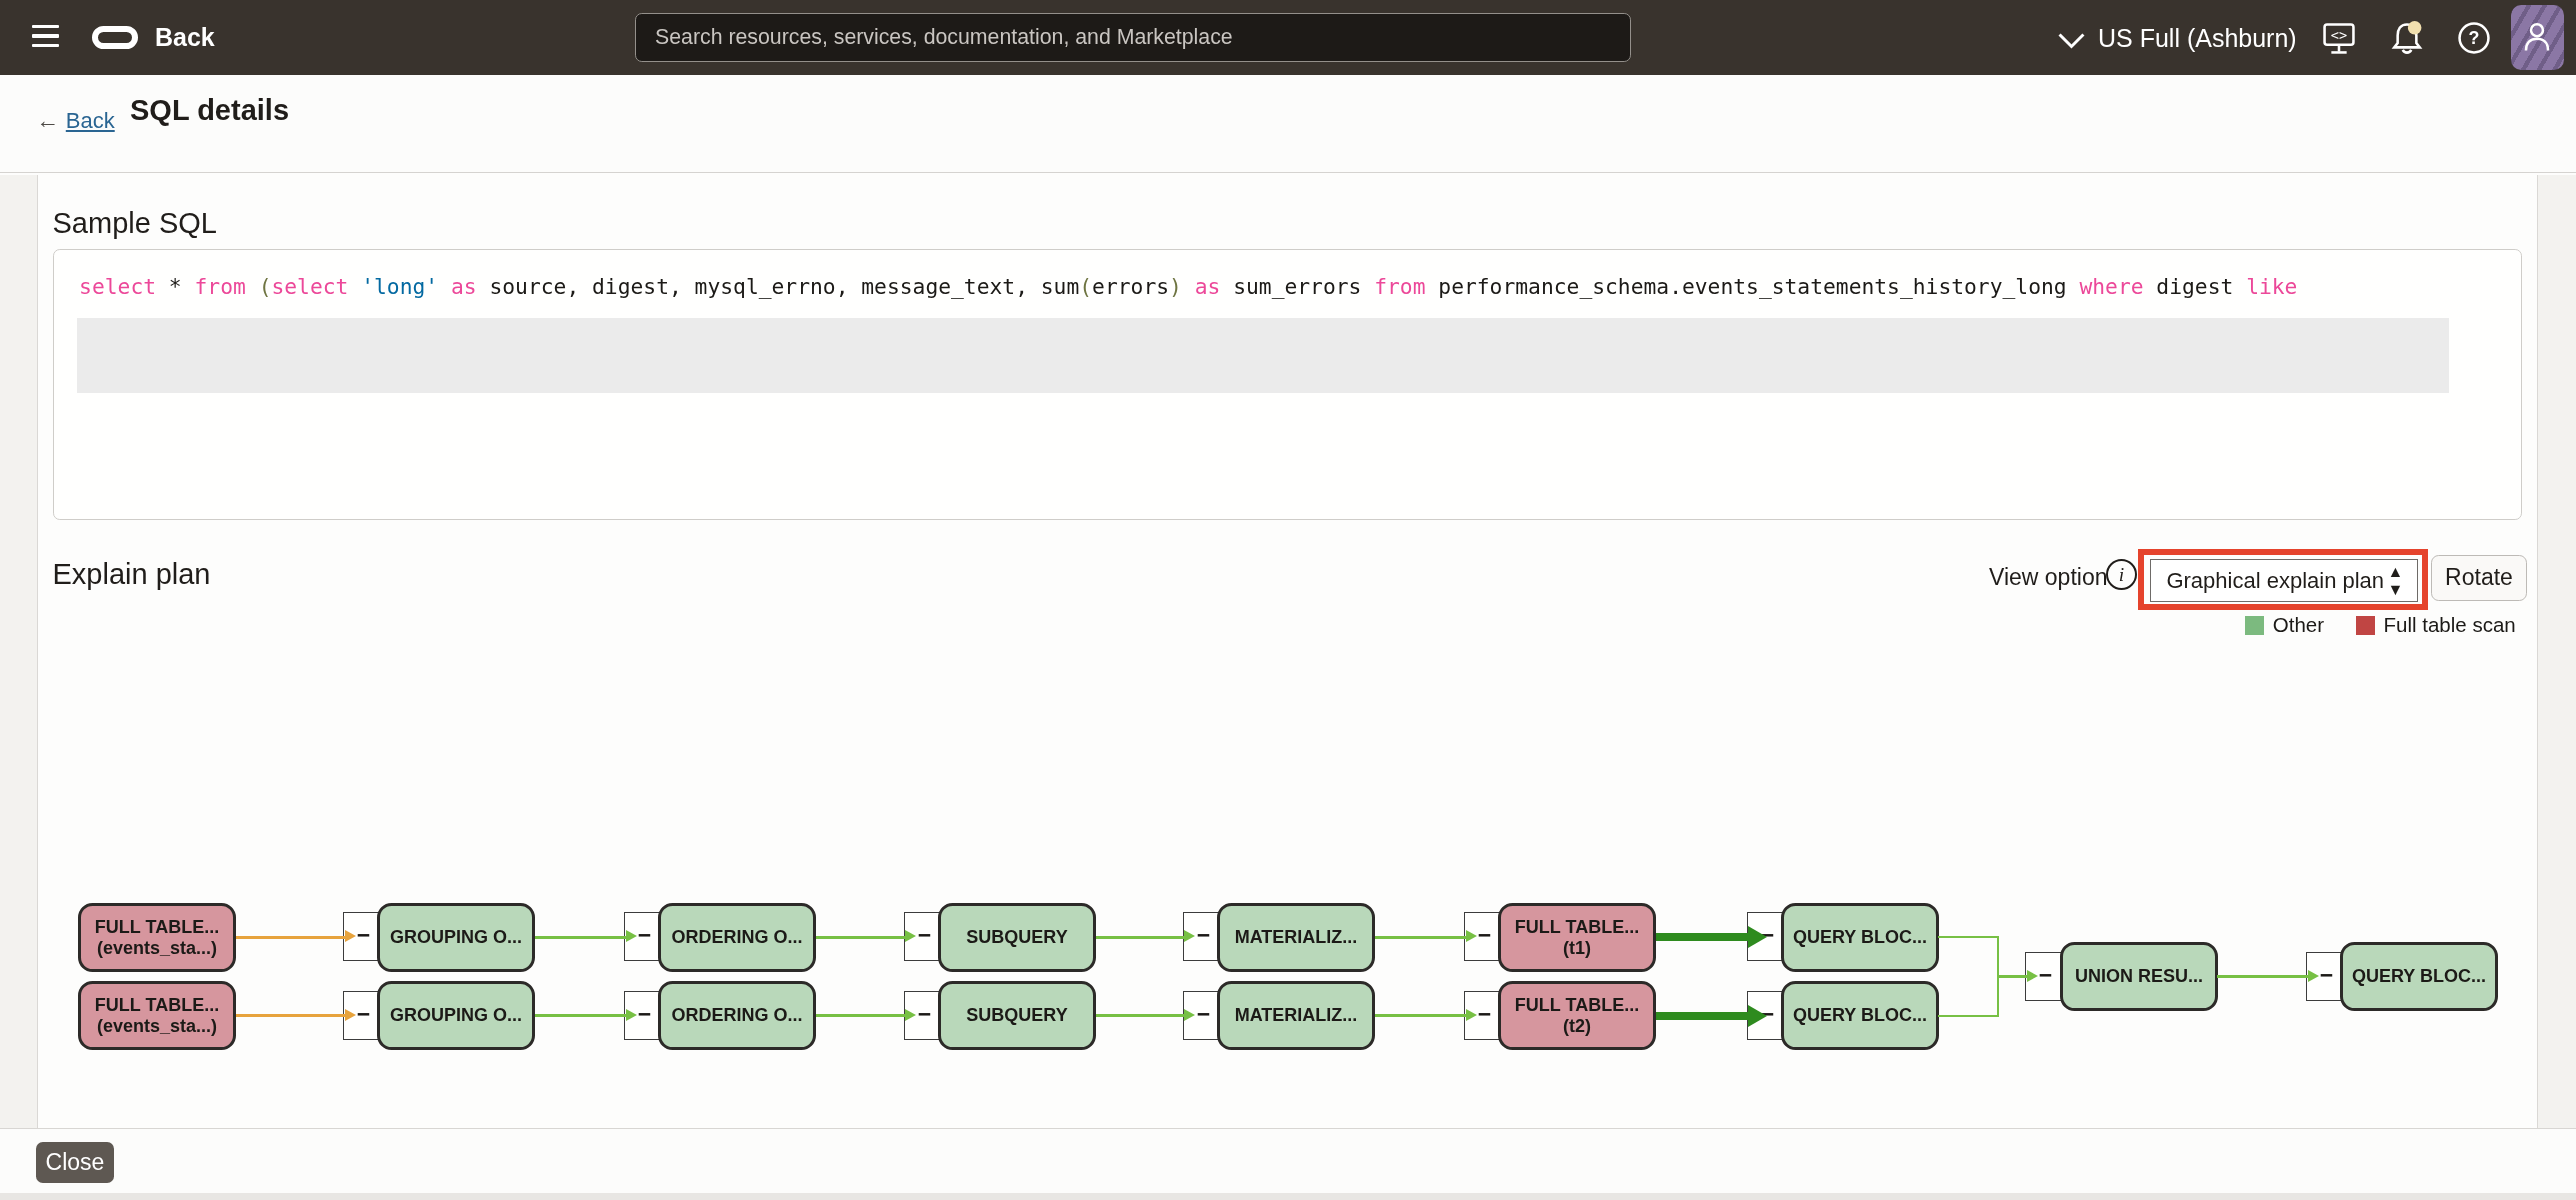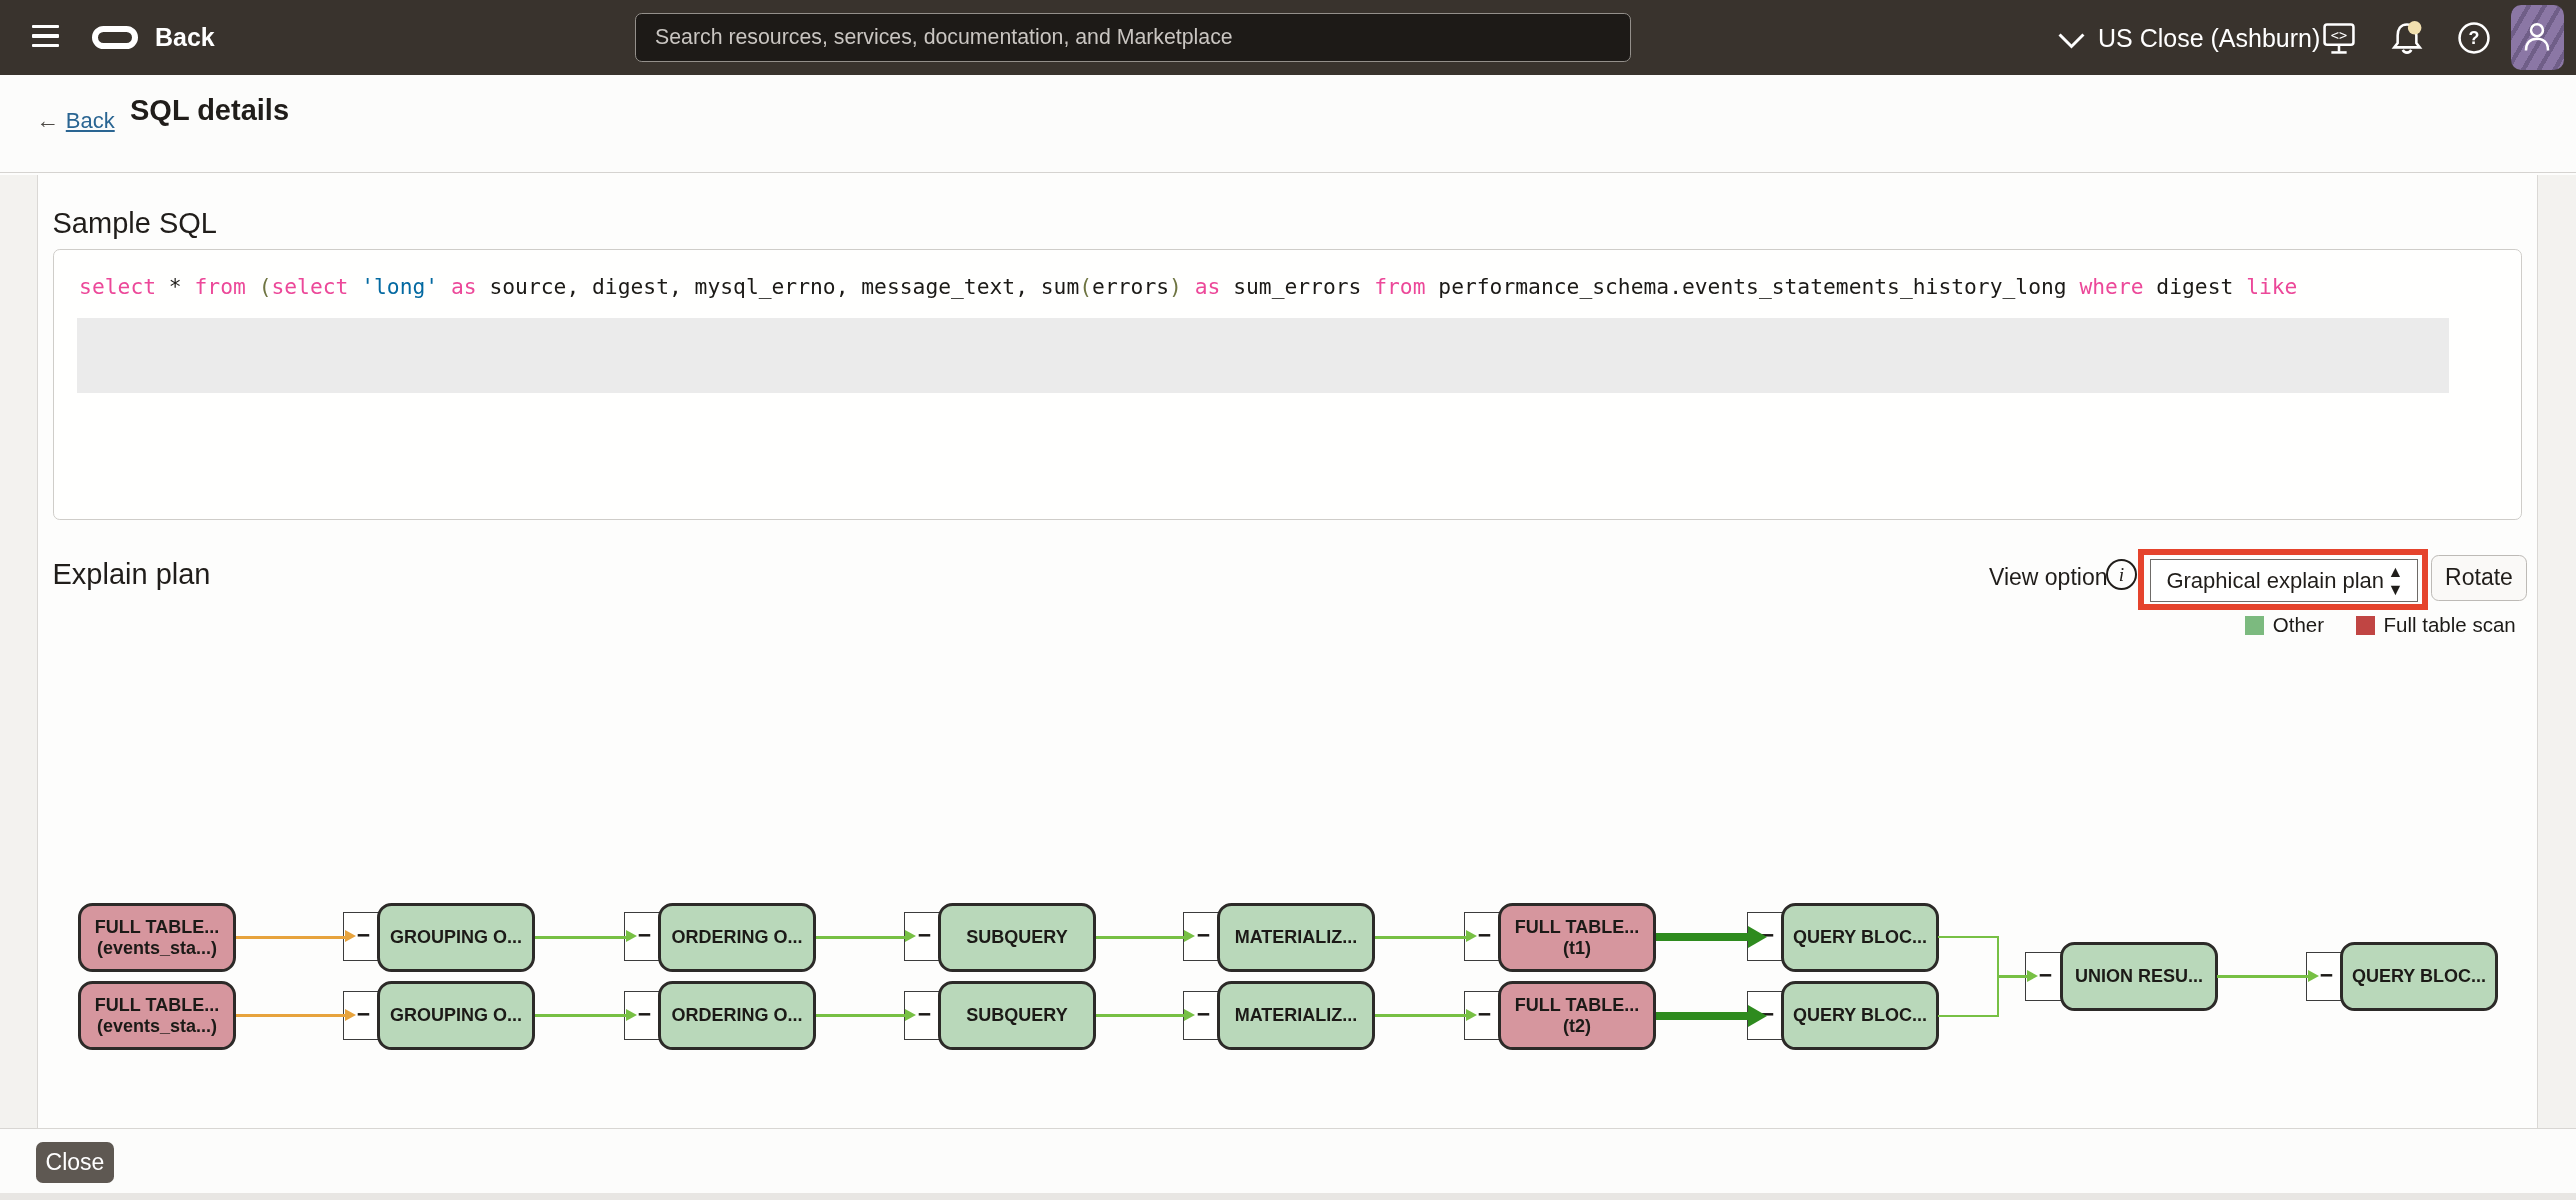--- a/index.html
+++ b/index.html
@@ -95,21 +95,21 @@
         <span></span>
     </div>
     <div class="logo-pill"></div>
     <div class="brand">Back</div>
     <div class="searchwrap">
       <input type="text" placeholder="Search resources, services, documentation, and Marketplace" style="">
     </div>
     <svg class="chev" width="29" height="19" viewBox="0 0 34 22">
       <polyline points="3,4 17,18 31,4" fill="none" stroke="#fff" stroke-width="3.5"></polyline>
     </svg>
-    <div class="region">US Close (Ashburn)</div>
+    <div class="region">US Full (Ashburn)</div>
     <svg class="tb-ic" style="left:2322px" viewBox="0 0 40 40">
       <rect x="3" y="4" width="34" height="24" rx="3" fill="none" stroke="#fff" stroke-width="3"></rect>
       <text x="20" y="22" text-anchor="middle" fill="#fff" font-size="16" font-family="DejaVu Sans Mono, monospace">&lt;&gt;</text>
       <line x1="20" y1="28" x2="20" y2="36" stroke="#fff" stroke-width="3"></line>
       <line x1="11" y1="37" x2="29" y2="37" stroke="#fff" stroke-width="3"></line>
     </svg>
     <svg class="tb-ic" style="left:2390px" viewBox="0 0 40 40">
       <path d="M20 4 C12 4 9 10 9 17 L9 26 L5 31 L35 31 L31 26 L31 17 C31 10 28 4 20 4 Z" fill="none" stroke="#fff" stroke-width="3"></path>
       <path d="M15 34 A5.5 5.5 0 0 0 25 34" fill="none" stroke="#fff" stroke-width="3"></path>
       <circle cx="29" cy="8" r="8" fill="#f1dfae"></circle>

